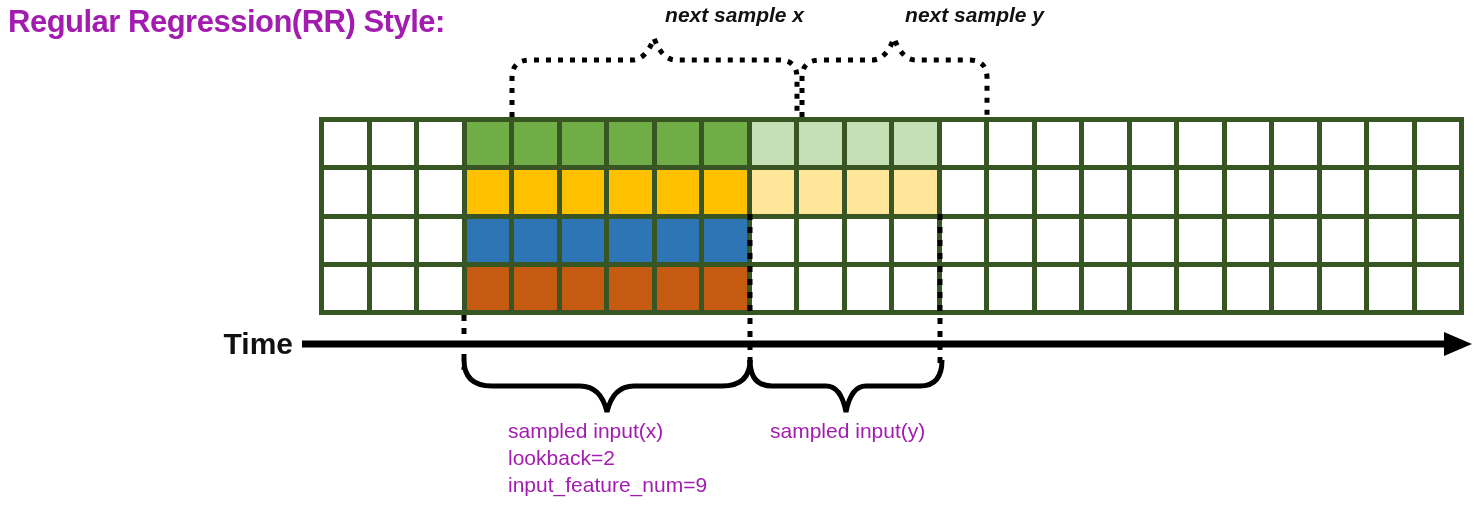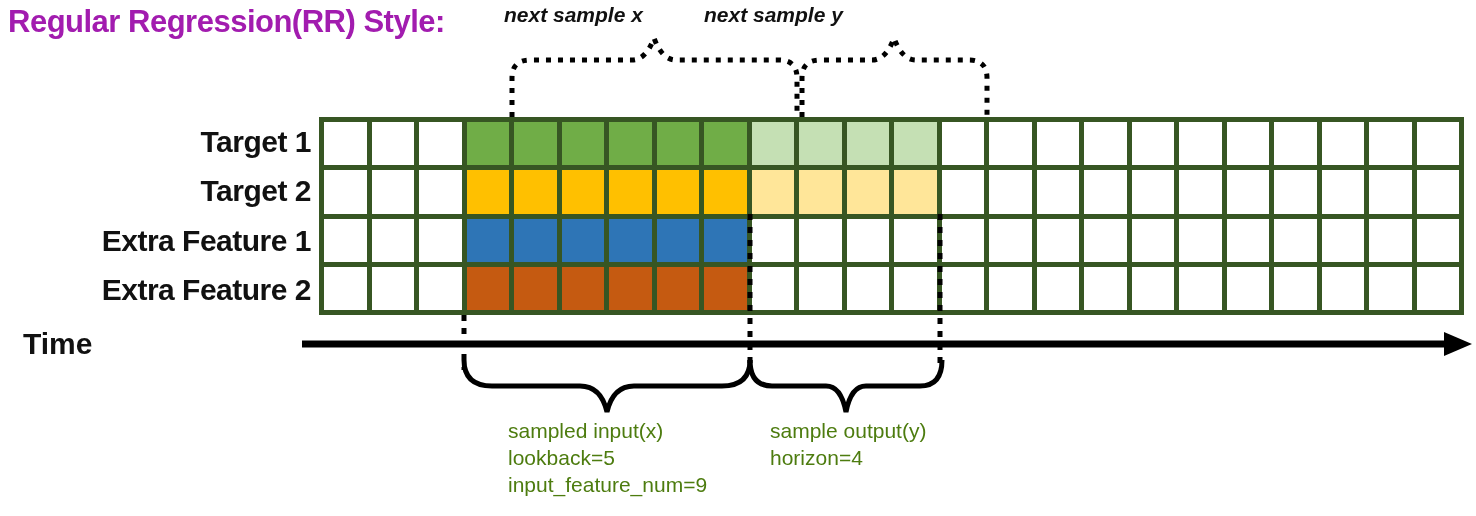--- a/index.html
+++ b/index.html
@@ -10,77 +10,71 @@
     font-family:"Liberation Sans",sans-serif;
     overflow:hidden;
   }
   .title{
     position:absolute;left:8px;top:4px;
     font-size:31px;font-weight:bold;color:#a21caf;
     letter-spacing:-0.5px;white-space:nowrap;
   }
   .next-label{
     position:absolute;top:3px;width:300px;
-    text-align:left;
+    text-align:right;
     font-size:21px;font-style:italic;font-weight:600;color:#111;
     white-space:nowrap;
   }
   .next-x{left:504px;}
-  .next-y{left:704px;}
+  .next-y{left:744px;}
   .row-labels{
     position:absolute;left:0;top:117px;width:311px;height:198px;
     display:flex;flex-direction:column;
   }
   .row-label{
     flex:1;display:flex;align-items:center;justify-content:flex-end;
     font-size:30px;font-weight:bold;color:#111;
     letter-spacing:-0.5px;white-space:nowrap;
   }
   .grid{
     position:absolute;left:319px;top:117px;width:1145px;height:198px;
     box-sizing:border-box;
     display:grid;
     grid-auto-flow:row;
     gap:5px;padding:5px;
   }
   .cell{width:100%;height:100%;}
   .time-label{
     position:absolute;left:0;top:327px;width:293px;height:34px;
-    line-height:34px;
-    font-size:30px;font-weight:bold;color:#111;padding-left:23px;
+    text-align:right;line-height:34px;
+    font-size:30px;font-weight:bold;color:#111;
   }
   .caption{
     position:absolute;top:417px;
-    font-size:21px;line-height:27px;color:#4d7c0f;
+    font-size:21px;line-height:27px;color:#a21caf;
     white-space:nowrap;
   }
   .caption-input{left:508px;}
   .caption-output{left:770px;}
   .caption div{white-space:nowrap;}
   .overlay{
     position:absolute;left:0;top:0;width:1476px;height:516px;
     pointer-events:none;
   }
 </style>
 </head>
 <body>
 
 <div class="canvas">
 
   <div class="title">Regular Regression(RR) Style:</div>
 
   <div class="next-label next-x">next sample x</div>
   <div class="next-label next-y">next sample y</div>
 
-  <div class="row-labels">
-    <div class="row-label">Target 1</div>
-    <div class="row-label">Target 2</div>
-    <div class="row-label">Extra Feature 1</div>
-    <div class="row-label">Extra Feature 2</div>
-  </div>
 
   <div class="grid" id="grid" style="background: rgb(55, 86, 35); grid-template-columns: repeat(24, 1fr); grid-template-rows: repeat(4, 1fr);">
       <div class="cell" style="background: rgb(255, 255, 255);"></div>
       <div class="cell" style="background: rgb(255, 255, 255);"></div>
       <div class="cell" style="background: rgb(255, 255, 255);"></div>
       <div class="cell" style="background: rgb(112, 173, 71);"></div>
       <div class="cell" style="background: rgb(112, 173, 71);"></div>
       <div class="cell" style="background: rgb(112, 173, 71);"></div>
       <div class="cell" style="background: rgb(112, 173, 71);"></div>
       <div class="cell" style="background: rgb(112, 173, 71);"></div>
@@ -171,27 +165,26 @@
       <div class="cell" style="background: rgb(255, 255, 255);"></div>
       <div class="cell" style="background: rgb(255, 255, 255);"></div>
       <div class="cell" style="background: rgb(255, 255, 255);"></div>
       <div class="cell" style="background: rgb(255, 255, 255);"></div>
     </div>
 
   <div class="time-label">Time</div>
 
   <div class="caption caption-input">
     <div>sampled input(x)</div>
-    <div>lookback=5</div>
+    <div>lookback=2</div>
     <div>input_feature_num=9</div>
   </div>
 
   <div class="caption caption-output">
-    <div>sample output(y)</div>
-    <div>horizon=4</div>
+    <div>sampled input(y)</div>
   </div>
 
   <svg class="overlay" viewBox="0 0 1476 516" xmlns="http://www.w3.org/2000/svg">
 
     <path d="M 512 117 L 512 78 Q 512 60 530 60 L 632 60 Q 646 60 654 38 Q 662 60 676 60 L 779 60 Q 797 60 797 78 L 797 117" fill="none" stroke="#000" stroke-width="5" stroke-dasharray="5 7"></path>
 
     <path d="M 802 117 L 802 78 Q 802 60 820 60 L 872 60 Q 886 60 894 38 Q 902 60 916 60 L 969 60 Q 987 60 987 78 L 987 117" fill="none" stroke="#000" stroke-width="5" stroke-dasharray="5 7"></path>
 
     <path d="M 464 315 L 464 370" fill="none" stroke="#000" stroke-width="5" stroke-dasharray="6 7"></path>
 

